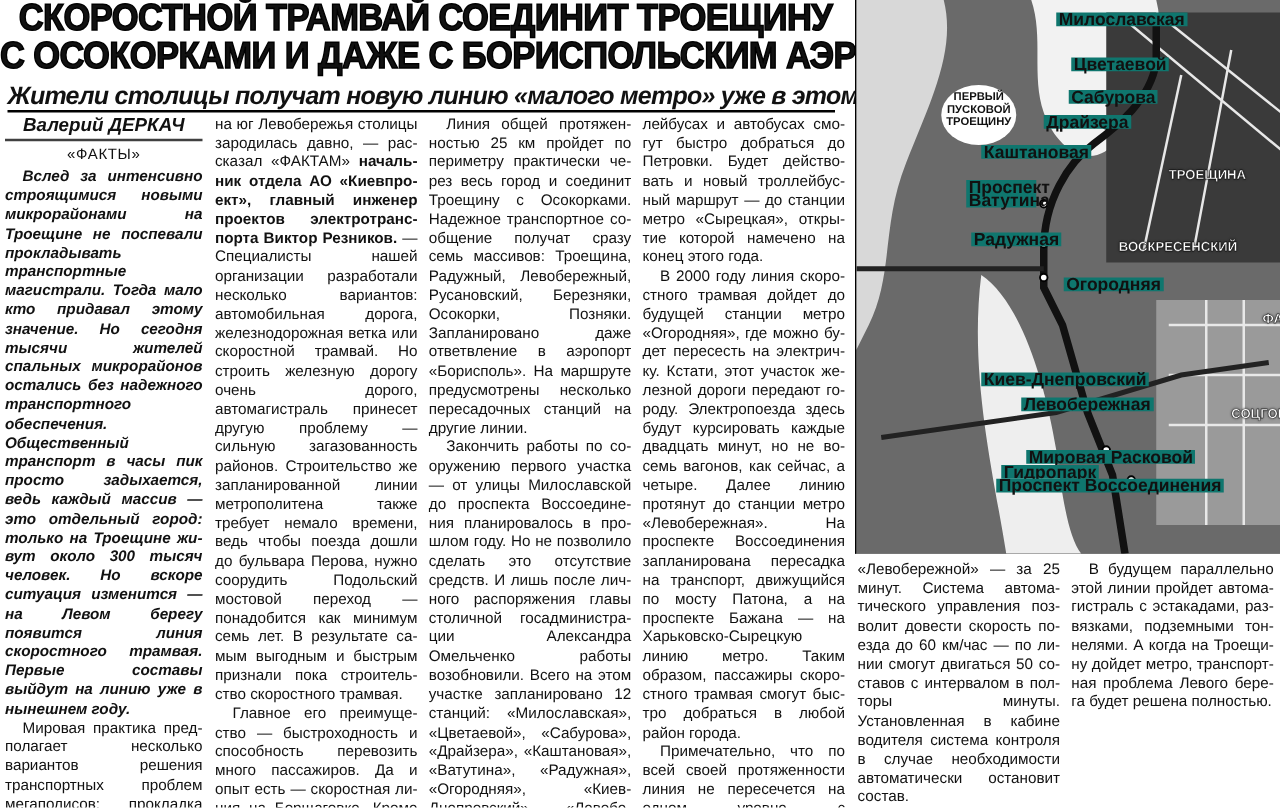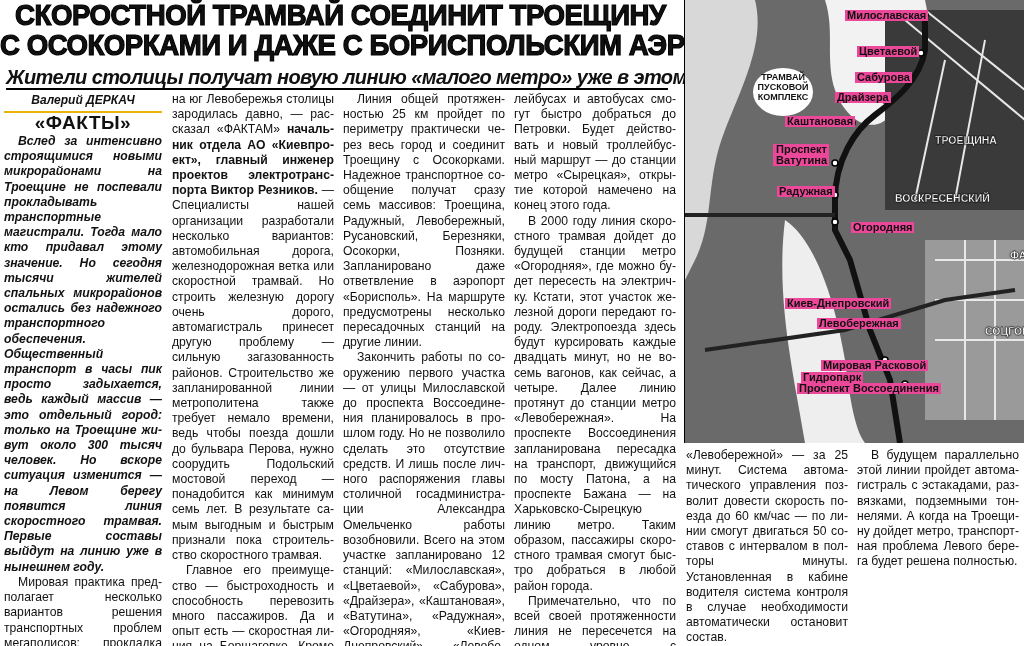--- a/index.html
+++ b/index.html
@@ -6,25 +6,25 @@
   body{width:1024px;height:646px;overflow:hidden;position:relative;font-family:"Liberation Sans",sans-serif;color:#111;}
   .headline{position:absolute;left:0;top:0;width:680px;text-align:center;font-family:"Liberation Sans",sans-serif;font-weight:900;font-size:30px;line-height:30px;letter-spacing:-0.5px;transform:scaleX(0.92);transform-origin:left top;width:740px;}
   .headline div{white-space:nowrap;-webkit-text-stroke:1.2px #000;}
   .subhead{position:absolute;left:6px;top:66px;width:662px;font-style:italic;font-weight:bold;font-size:20px;line-height:22px;border-bottom:2px solid #000;white-space:nowrap;letter-spacing:-0.6px;}
   .col{position:absolute;font-size:12.2px;line-height:15.2px;text-align:justify;hyphens:manual;}
   .col p{margin:0;text-indent:14px;}
   .col p.noindent{text-indent:0;}
   .col b{font-weight:bold;}
   .lead{font-style:italic;font-weight:bold;}
   .byline{position:absolute;left:4px;top:92px;width:158px;text-align:center;}
-  .byline .author{font-style:italic;font-weight:bold;font-size:12px;line-height:17px;border-bottom:2px solid #eab308;padding-bottom:2px;}
-  .byline .paper{font-weight:700;font-size:19px;line-height:20px;letter-spacing:0.5px;}
+  .byline .author{font-style:italic;font-weight:bold;font-size:15px;line-height:17px;border-bottom:2px solid #404040;padding-bottom:2px;}
+  .byline .paper{font-weight:400;font-size:12px;line-height:20px;letter-spacing:0.5px;}
   .map{position:absolute;left:684px;top:0;width:340px;height:443px;background:#555;overflow:hidden;border-left:1px solid #000;}
   .map svg{display:block}
-  .maplabel{position:absolute;font-size:11px;font-weight:bold;background:#ec4899;padding:0 2px;line-height:11px;white-space:nowrap;}
+  .maplabel{position:absolute;font-size:14px;font-weight:bold;background:#0f766e;padding:0 2px;line-height:11px;white-space:nowrap;}
   .maplabel.big{font-size:10.5px;background:transparent;color:#fff;-webkit-text-stroke:0.3px #000;text-shadow:0 0 2px #000;margin-left:48px;}
   .callout{position:absolute;left:68px;top:68px;width:60px;height:44px;background:#fff;border-radius:50%;font-size:9px;font-weight:bold;text-align:center;line-height:10px;padding-top:4px;}
 </style>
 </head>
 <body>
 
 <div class="headline">
   <div>СКОРОСТНОЙ ТРАМВАЙ СОЕДИНИТ ТРОЕЩИНУ</div>
   <div>С ОСОКОРКАМИ И ДАЖЕ С БОРИСПОЛЬСКИМ АЭРОПОРТОМ</div>
 </div>
@@ -100,21 +100,21 @@
         <circle cx="167" cy="123" r="3"></circle>
         <circle cx="150" cy="163" r="3"></circle>
       <circle cx="150" cy="195" r="3"></circle>
         <circle cx="150" cy="222" r="3"></circle>
         <circle cx="186" cy="305" r="3"></circle>
       <circle cx="190" cy="323" r="3"></circle>
         <circle cx="200" cy="360" r="3"></circle>
         <circle cx="220" cy="384" r="3"></circle>
     </g>
   </svg>
-  <div class="callout">ТРАМВАЙ ПУСКОВОЙ КОМПЛЕКС</div>
+  <div class="callout">ПЕРВЫЙ ПУСКОВОЙ ТРОЕЩИНУ</div>
   <span class="maplabel" style="left:160px;top:10px">Милославская</span>
   <span class="maplabel" style="left:172px;top:46px">Цветаевой</span>
   <span class="maplabel" style="left:170px;top:72px">Сабурова</span>
   <span class="maplabel" style="left:150px;top:92px">Драйзера</span>
   <span class="maplabel" style="left:100px;top:116px">Каштановая</span>
   <span class="maplabel" style="left:88px;top:144px;width:52px;white-space:normal;text-align:right">Проспект Ватутина</span>
   <span class="maplabel" style="left:92px;top:186px">Радужная</span>
   <span class="maplabel" style="left:166px;top:222px">Огородняя</span>
   <span class="maplabel" style="left:100px;top:298px">Киев-Днепровский</span>
   <span class="maplabel" style="left:132px;top:318px">Левобережная</span>

